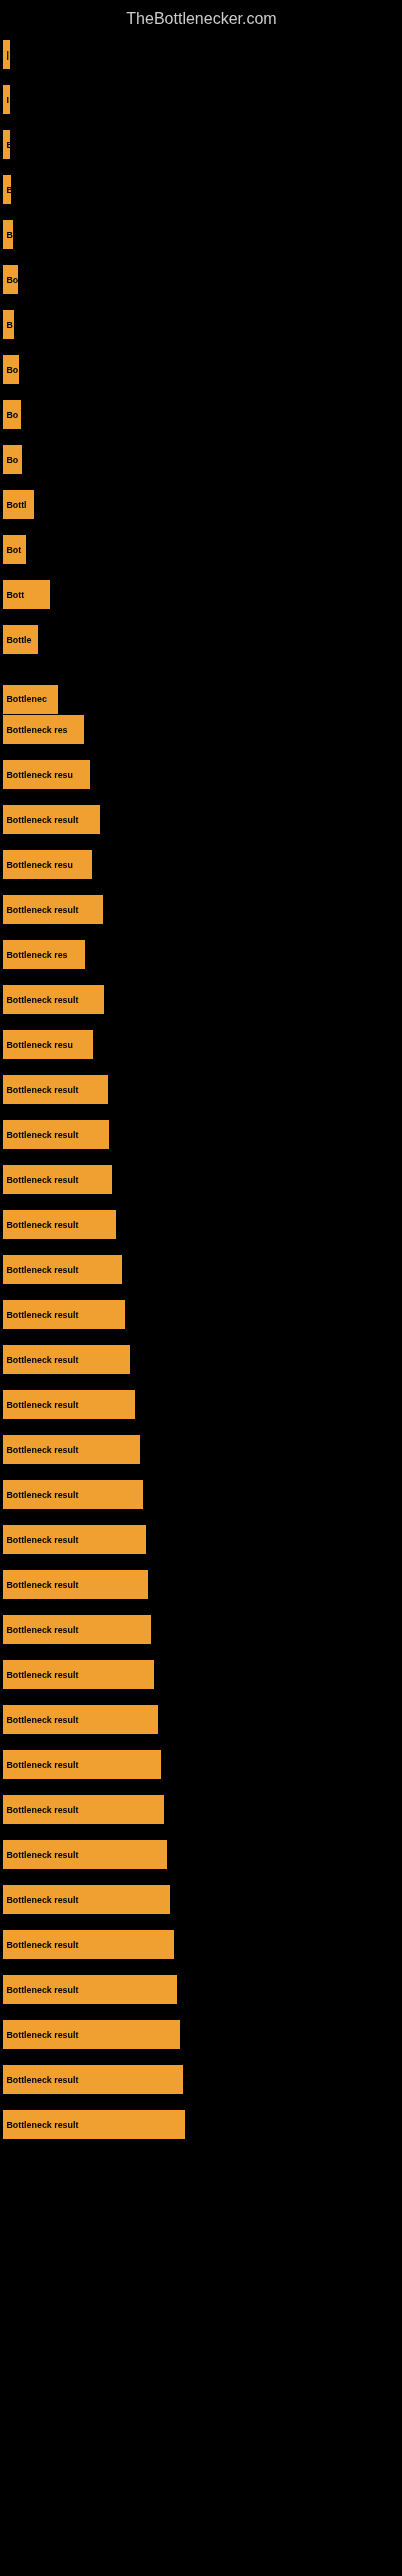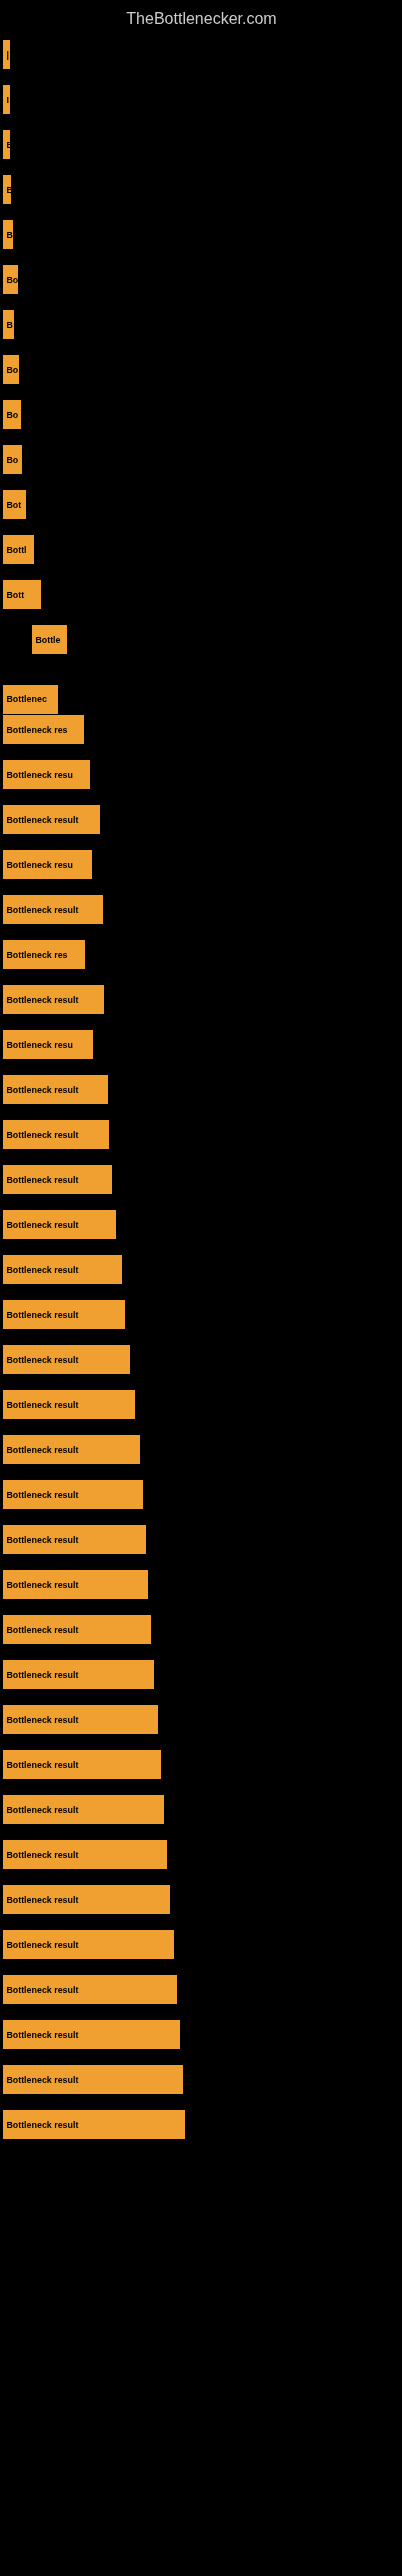--- a/index.html
+++ b/index.html
@@ -87,30 +87,30 @@
     <div class="bar-row">
       <div class="bar-label" style="width: 16px;">Bo</div>
     </div>
     <div class="bar-row">
       <div class="bar-label" style="width: 17.7px;">Bo</div>
     </div>
     <div class="bar-row">
       <div class="bar-label" style="width: 19.3px;">Bo</div>
     </div>
     <div class="bar-row">
+      <div class="bar-label" style="width: 31px;">Bottl</div>
+    </div>
+    <div class="bar-row">
       <div class="bar-label" style="width: 22.5px;">Bot</div>
     </div>
     <div class="bar-row">
-      <div class="bar-label" style="width: 31px;">Bottl</div>
-    </div>
-    <div class="bar-row">
-      <div class="bar-label" style="width: 38px;">Bott</div>
-    </div>
-    <div class="bar-row">
-      <div class="bar-label" style="width: 35px; margin-left: 29px;">Bottle</div>
+      <div class="bar-label" style="width: 47px;">Bott</div>
+    </div>
+    <div class="bar-row">
+      <div class="bar-label" style="width: 35px;">Bottle</div>
     </div>
     <div class="bar-row">
       <div class="bar-label" style="width: 55px; margin-top: 29px;">Bottlenec</div>
     </div>
     <div class="bar-row">
       <div class="bar-label" style="width: 81px;">Bottleneck res</div>
     </div>
     <div class="bar-row">
       <div class="bar-label" style="width: 87px;">Bottleneck resu</div>
     </div>

